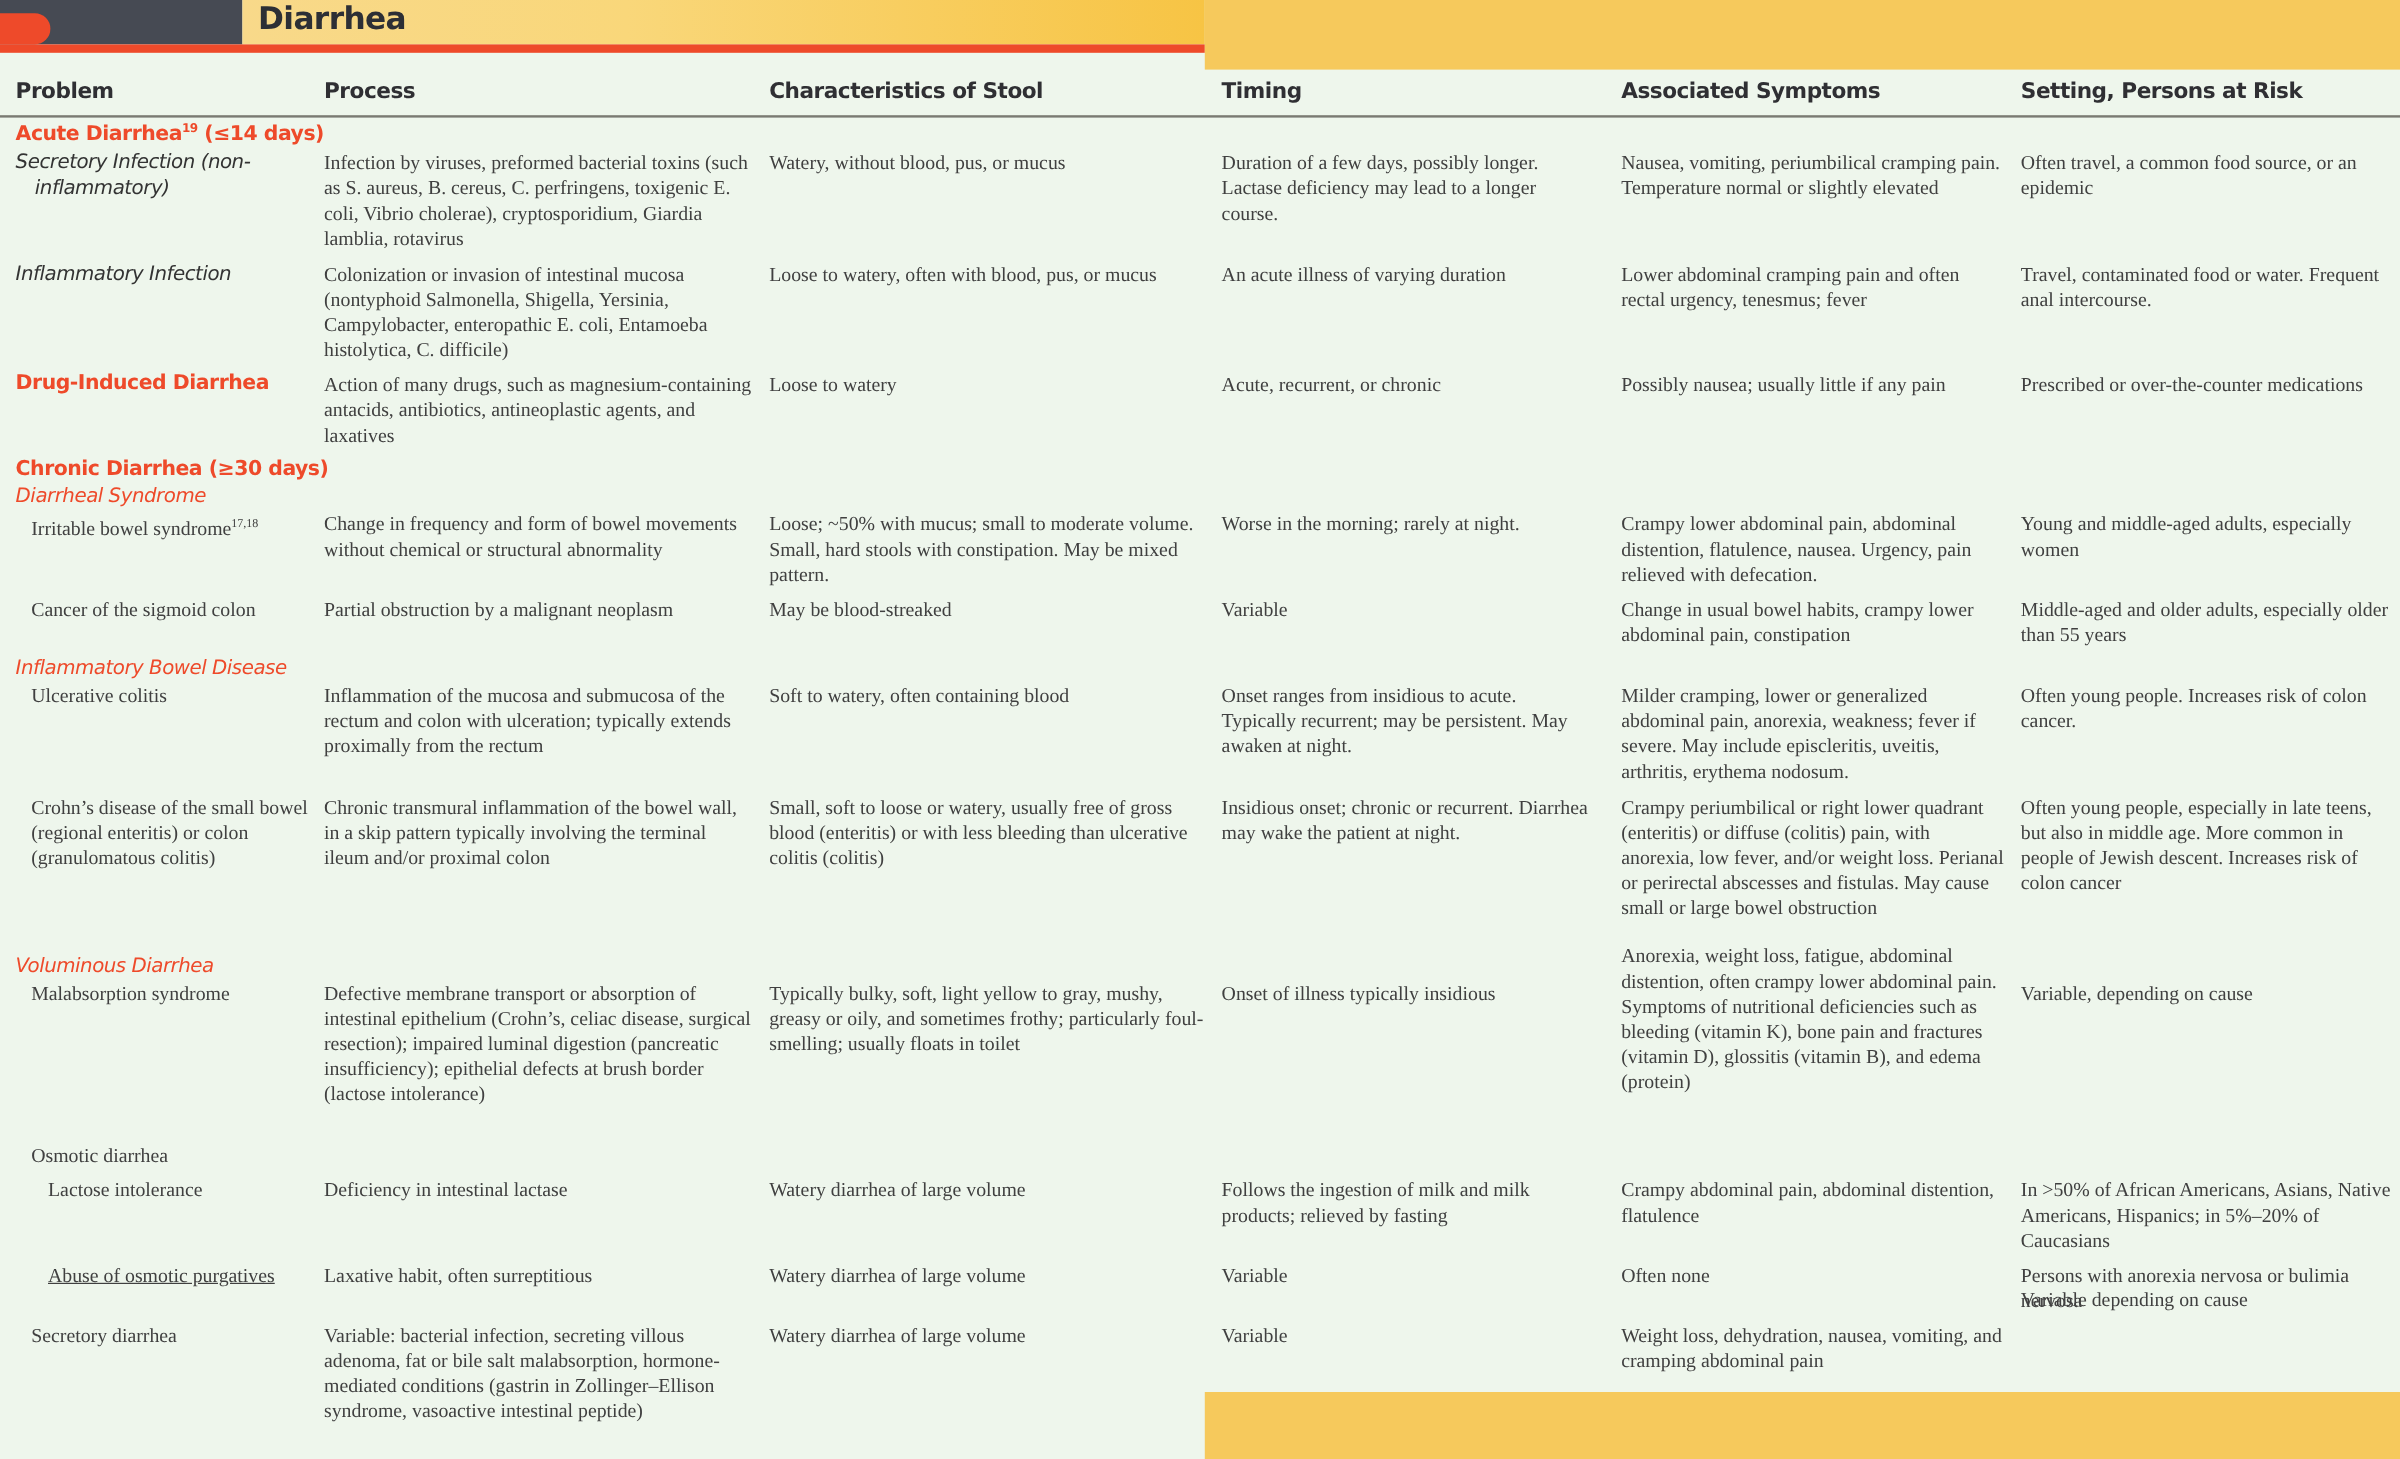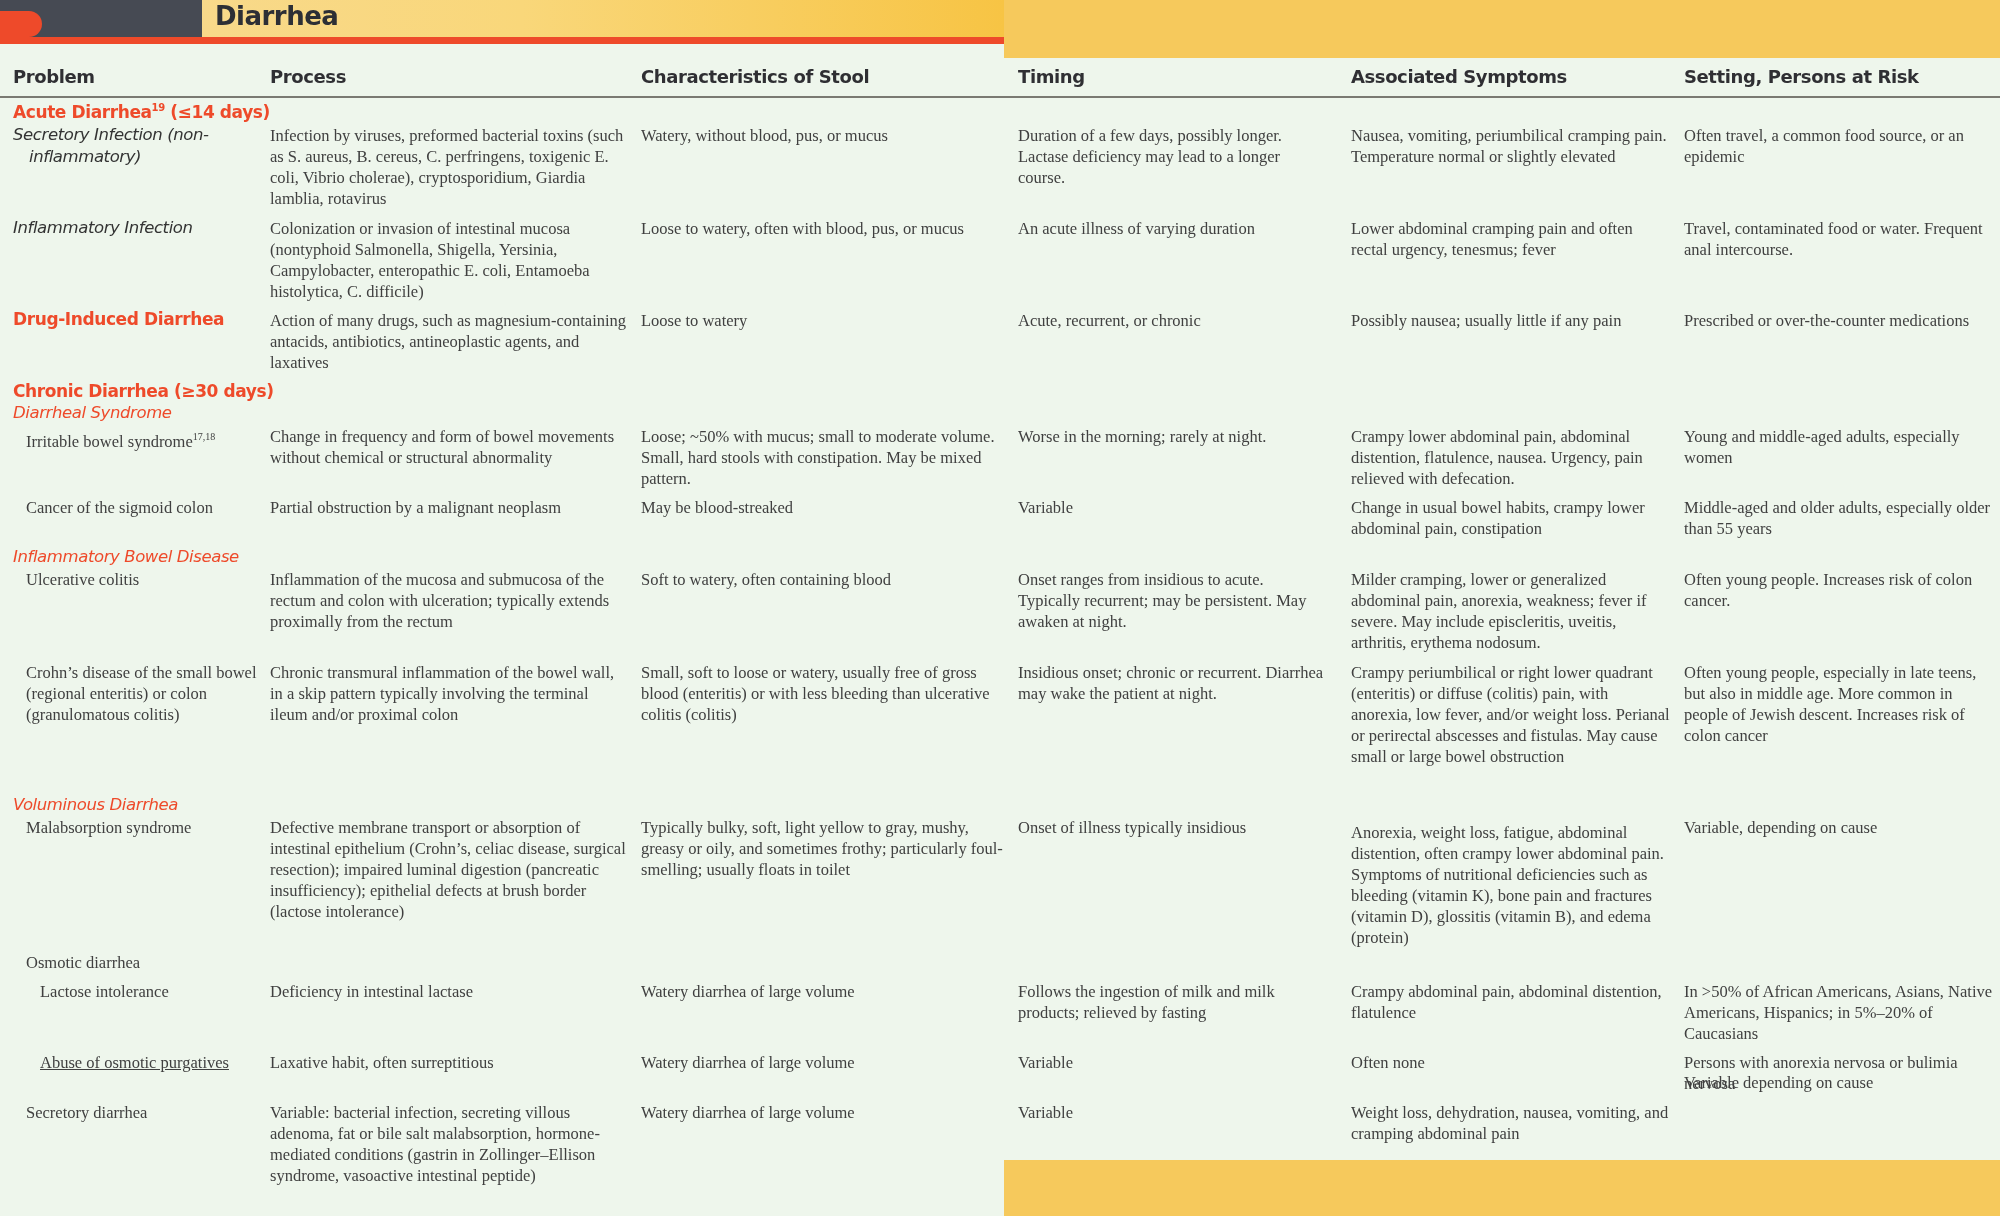--- a/index.html
+++ b/index.html
@@ -136,21 +136,21 @@
   <div class="cell c6" style="top:662px">Often young people, especially in late teens, but also in middle age. More common in people of Jewish descent. Increases risk of colon cancer</div>
 </div>
 
 <div class="subsec" style="top:795px">Voluminous Diarrhea</div>
 
 <div>
   <div class="prob" style="top:817px; left:26px; width:240px;">Malabsorption syndrome</div>
   <div class="cell c2" style="top:817px">Defective membrane transport or absorption of intestinal epithelium (Crohn’s, celiac disease, surgical resection); impaired luminal digestion (pancreatic insufficiency); epithelial defects at brush border (lactose intolerance)</div>
   <div class="cell c3" style="top:817px; width:365px;">Typically bulky, soft, light yellow to gray, mushy, greasy or oily, and sometimes frothy; particularly foul-smelling; usually floats in toilet</div>
   <div class="cell c4" style="top:817px">Onset of illness typically insidious</div>
-  <div class="cell c5" style="top:822px">Anorexia, weight loss, fatigue, abdominal distention, often crampy lower abdominal pain. Symptoms of nutritional deficiencies such as bleeding (vitamin K), bone pain and fractures (vitamin D), glossitis (vitamin B), and edema (protein)</div>
+  <div class="cell c5" style="top:786px">Anorexia, weight loss, fatigue, abdominal distention, often crampy lower abdominal pain. Symptoms of nutritional deficiencies such as bleeding (vitamin K), bone pain and fractures (vitamin D), glossitis (vitamin B), and edema (protein)</div>
   <div class="cell c6" style="top:817px">Variable, depending on cause</div>
 </div>
 
 <div class="prob" style="top:952px; left:26px; width:240px;">Osmotic diarrhea</div>
 
 <div>
   <div class="prob" style="top:981px; left:40px; width:230px;">Lactose intolerance</div>
   <div class="cell c2" style="top:981px">Deficiency in intestinal lactase</div>
   <div class="cell c3" style="top:981px">Watery diarrhea of large volume</div>
   <div class="cell c4" style="top:981px">Follows the ingestion of milk and milk products; relieved by fasting</div>

